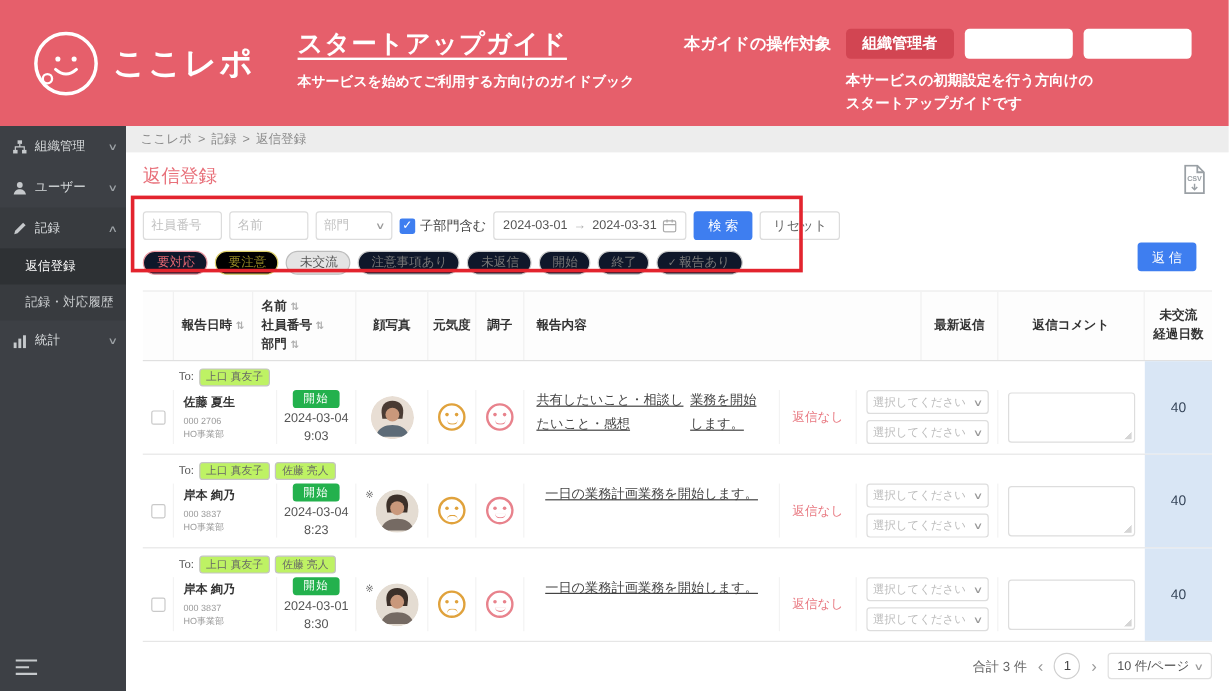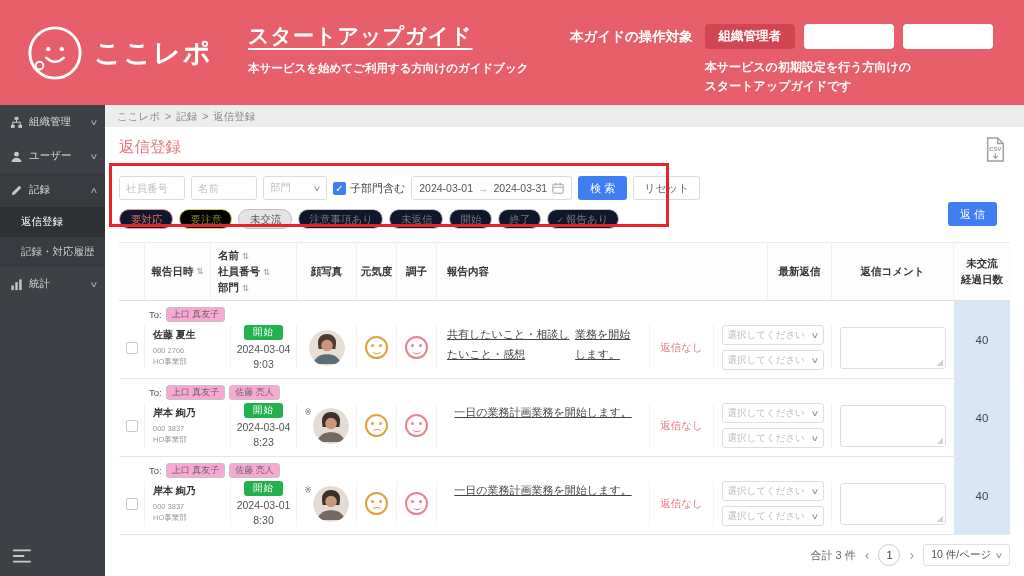--- a/index.html
+++ b/index.html
@@ -94,21 +94,21 @@
 
   .c-check{width:26px;} .c-name{width:86px;} .c-date{width:66px;} .c-photo{width:60px;}
   .c-genki{width:40px;} .c-choshi{width:40px;} .c-content{flex:1;} .c-latest{width:64px;}
   .c-stamp{width:118px;} .c-comment{width:122px;} .c-days{width:56px;}
 
   .record { display:flex; border-bottom:1px solid #e6e6e6; }
   .rec-left { flex:1; display:flex; flex-direction:column; padding-top:5px; }
   .to-line { display:flex; align-items:center; gap:4px; padding-left:30px;
     font-size:9.5px; color:#555; height:17px; }
   .to-tag { border:1px solid #c4c4c4; border-radius:3px; padding:0 5px; font-size:9px;
-    color:#666; line-height:13px; background:#f9a8d4; }
+    color:#666; line-height:13px; background:#bef264; }
   .rec-main { display:flex; align-items:center; padding:2px 0 8px; }
   .cell { display:flex; align-items:center; justify-content:center;
     border-right:1px solid #f3f3f3; align-self:stretch; }
   .rec-main .cell:last-child { border-right:none; }
   .row-check { width:12px; height:12px; border:1px solid #c9c9c9; border-radius:2px;
     background:#fff; cursor:pointer; display:inline-block; }
   .name-cell { flex-direction:column; align-items:flex-start; justify-content:center;
     padding-left:8px; }
   .emp-name { font-size:10px; font-weight:bold; color:#333; margin-bottom:3px;text-align:center; }
   .emp-sub { font-size:7.5px; color:#9a9a9a; line-height:1.5; }

